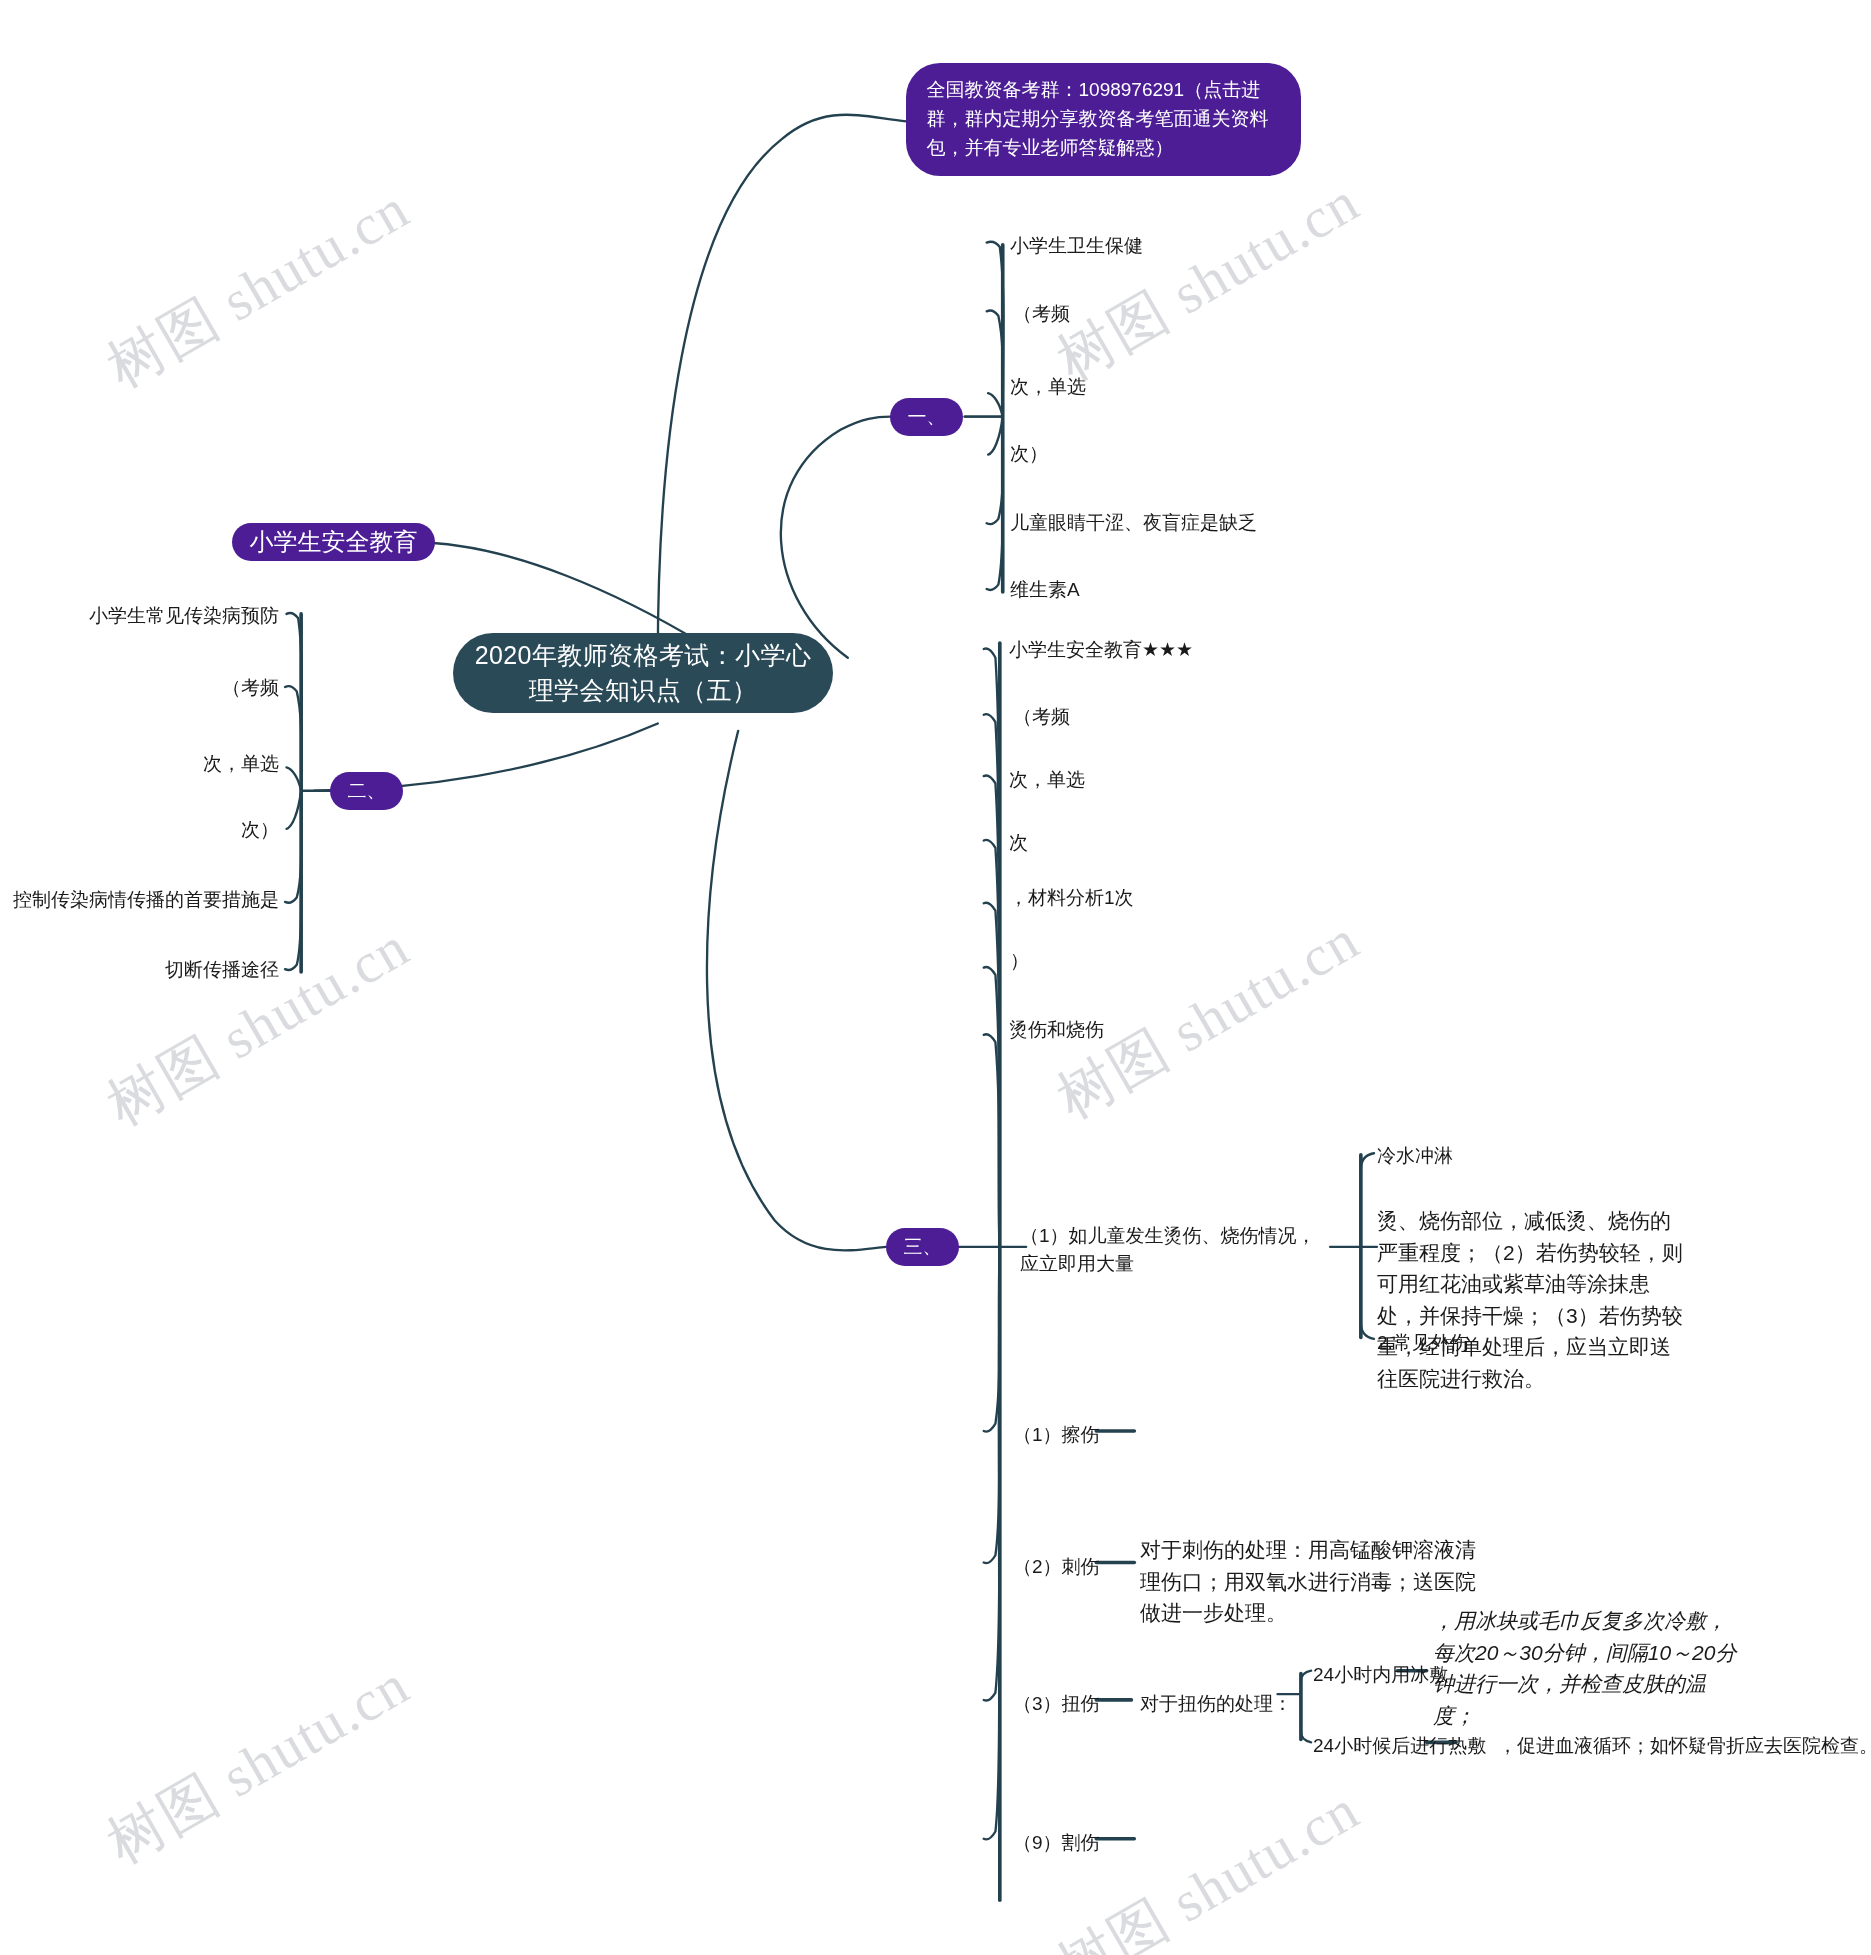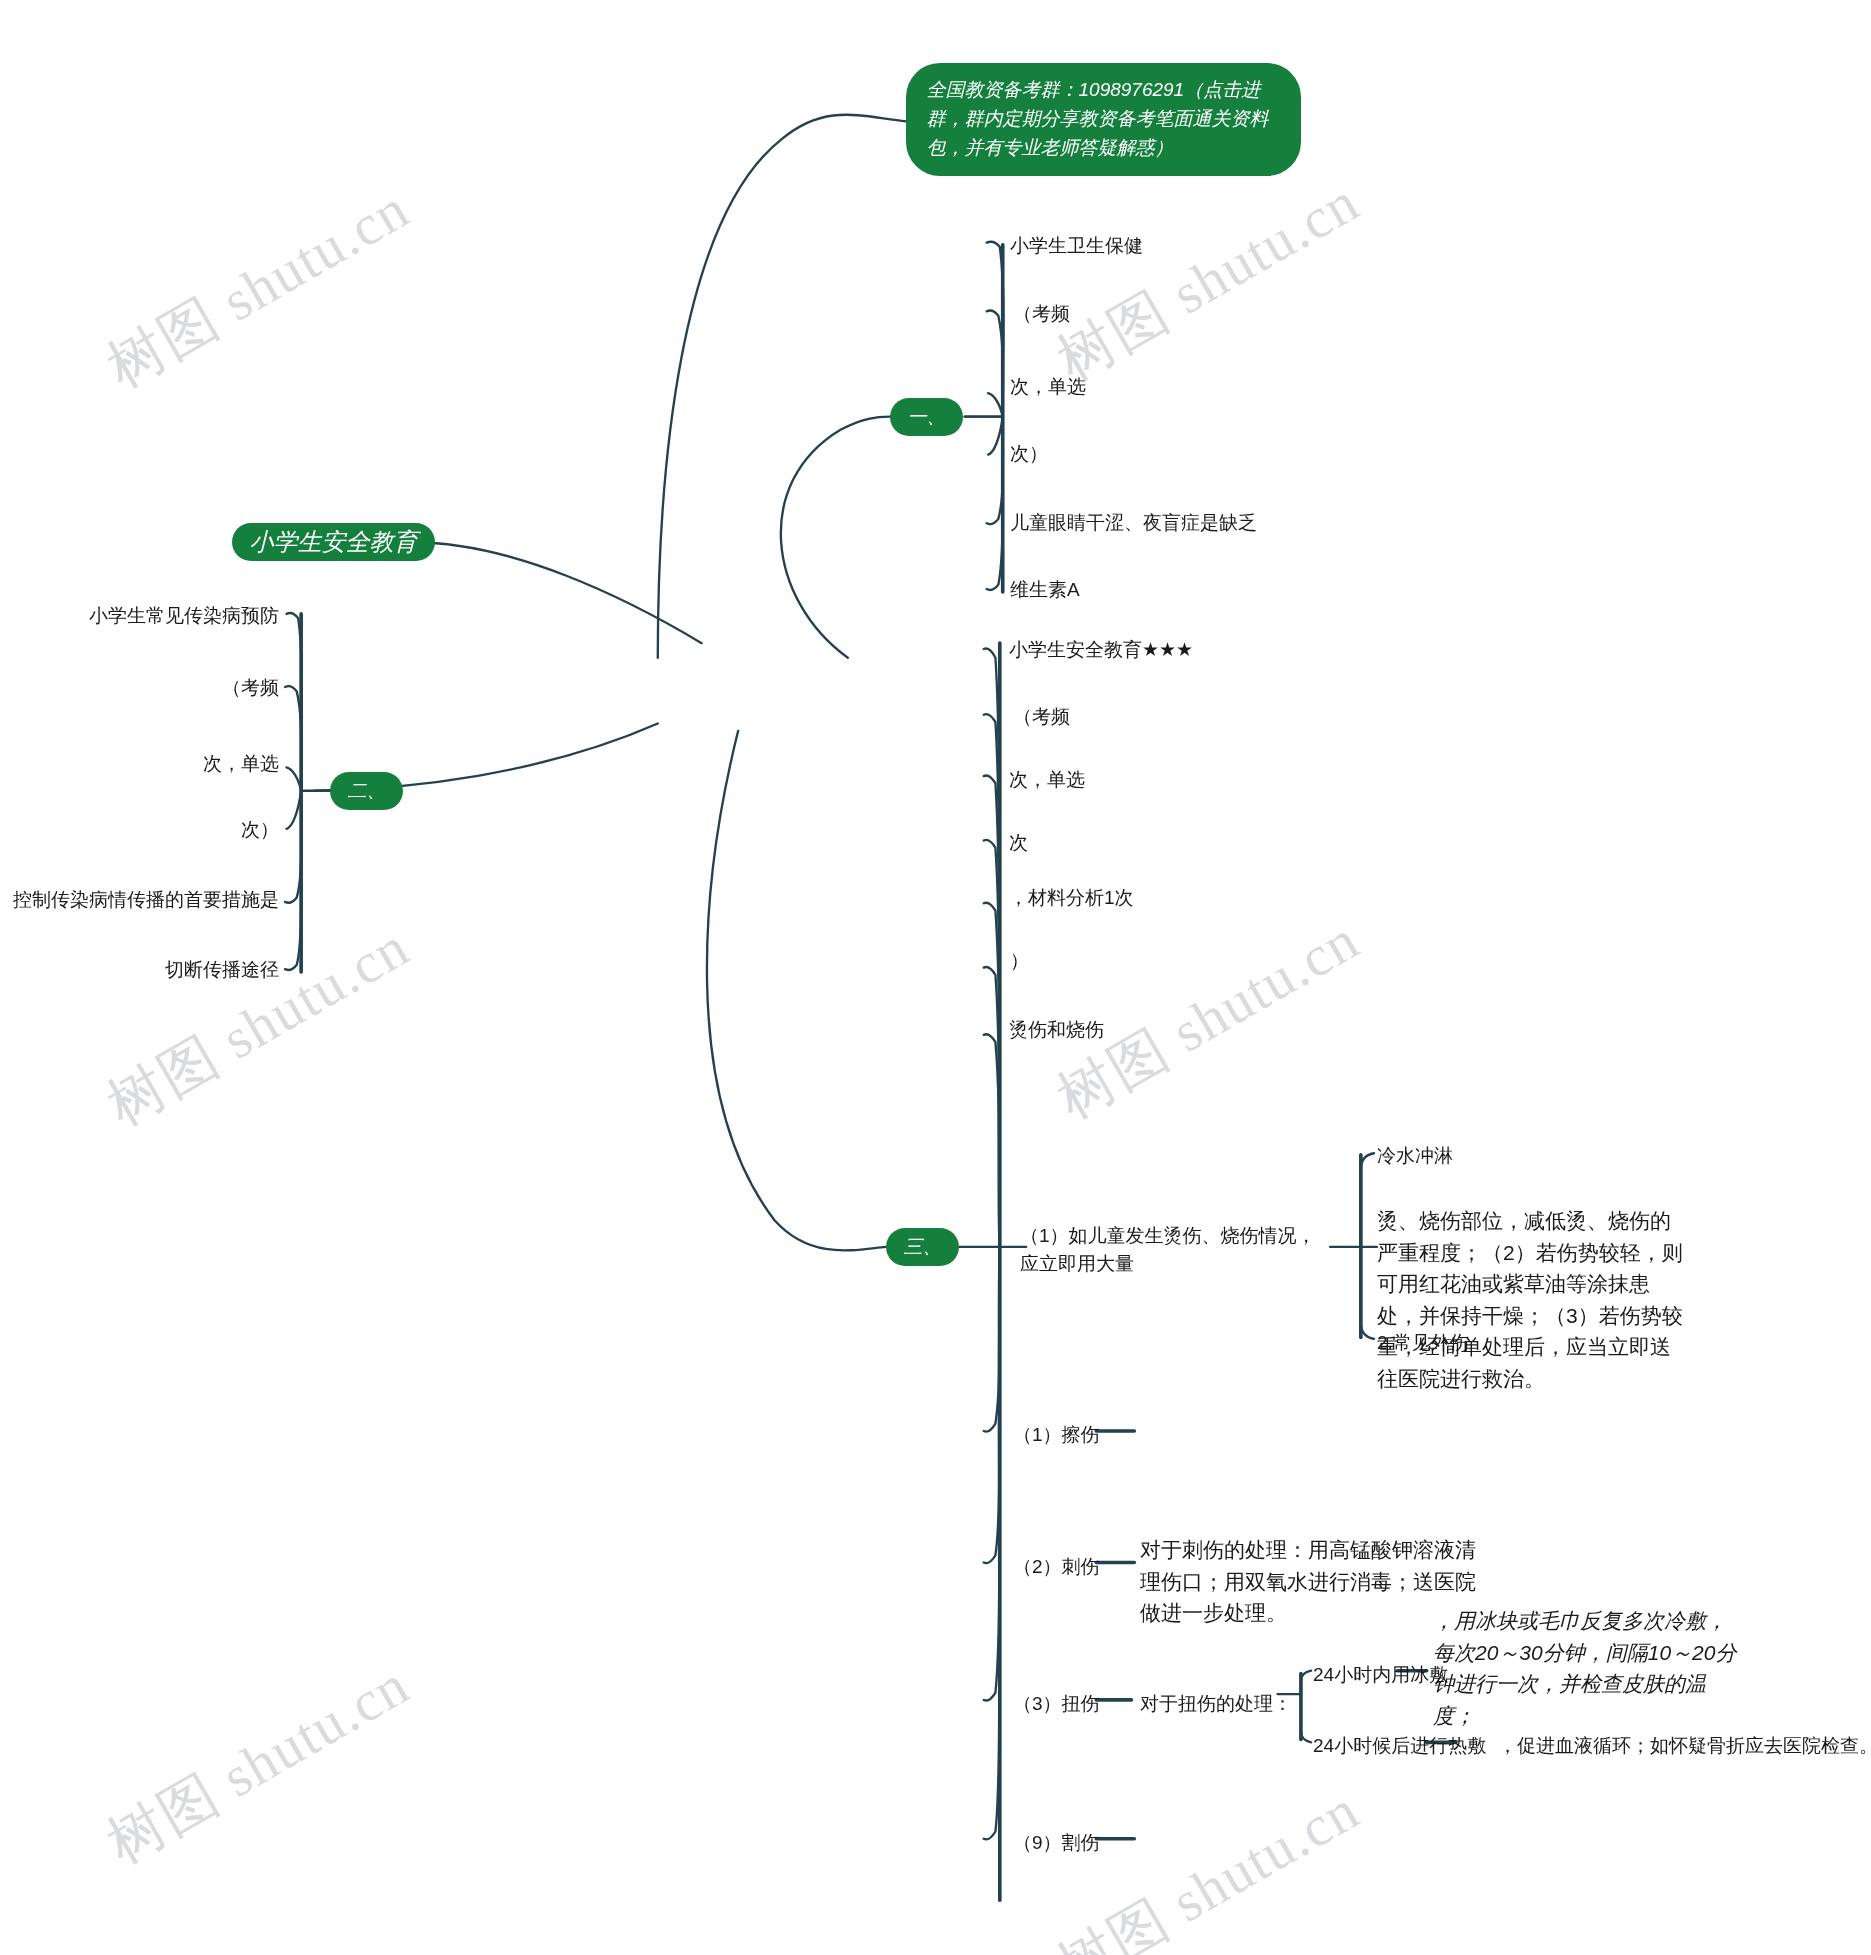--- a/index.html
+++ b/index.html
@@ -55,21 +55,21 @@
   .pill{
     border-radius:44px;
     display:flex;
     align-items:center;
     justify-content:center;
     text-align:center;
     color:#ffffff;
     padding:10.2px 19px;
     line-height:1.5;
   }
-  .pill.teal{background:#15803d;font-style:italic;}
+  .pill.teal{background:#4c1d95;}
   .pill.navy{background:#2a4a58;}
   .root{
     font-size:25px;
     line-height:1.42;
     letter-spacing:0.4px;
   }
   .qq{
     font-size:19px;
     line-height:1.52;
     text-align:left;
@@ -186,20 +186,23 @@
     <line class="thick" x1="1500" y1="2516" x2="1552" y2="2516"></line>
 
     <line x1="1748" y1="2318" x2="1780" y2="2318"></line>
     <path class="thick" d="M 1780 2290 L 1780 2380"></path>
     <path d="M 1780 2300 C 1780 2292, 1784 2288, 1794 2286"></path>
     <path d="M 1780 2370 C 1780 2378, 1784 2382, 1794 2384"></path>
     <line class="thick" x1="1912" y1="2286" x2="1952" y2="2286"></line>
     <line class="thick" x1="1952" y1="2384" x2="1992" y2="2384"></line>
   </svg>
 
+  <div class="node pill navy root" style="left:453px; top:633px; width:380px; height:80px;">
+    <span>2020年教师资格考试：小学心理学会知识点（五）</span>
+  </div>
 
   <div class="node pill teal qq" style="left:906px; top:63px; width:395px;">
     <span>全国教资备考群：1098976291（点击进群，群内定期分享教资备考笔面通关资料包，并有专业老师答疑解惑）</span>
   </div>
 
   <div class="node pill teal safety-pill" style="left:232px; top:523px;">
     <span>小学生安全教育</span>
   </div>
 
   <div class="node pill teal branch-pill" style="left:890px; top:398px;">

